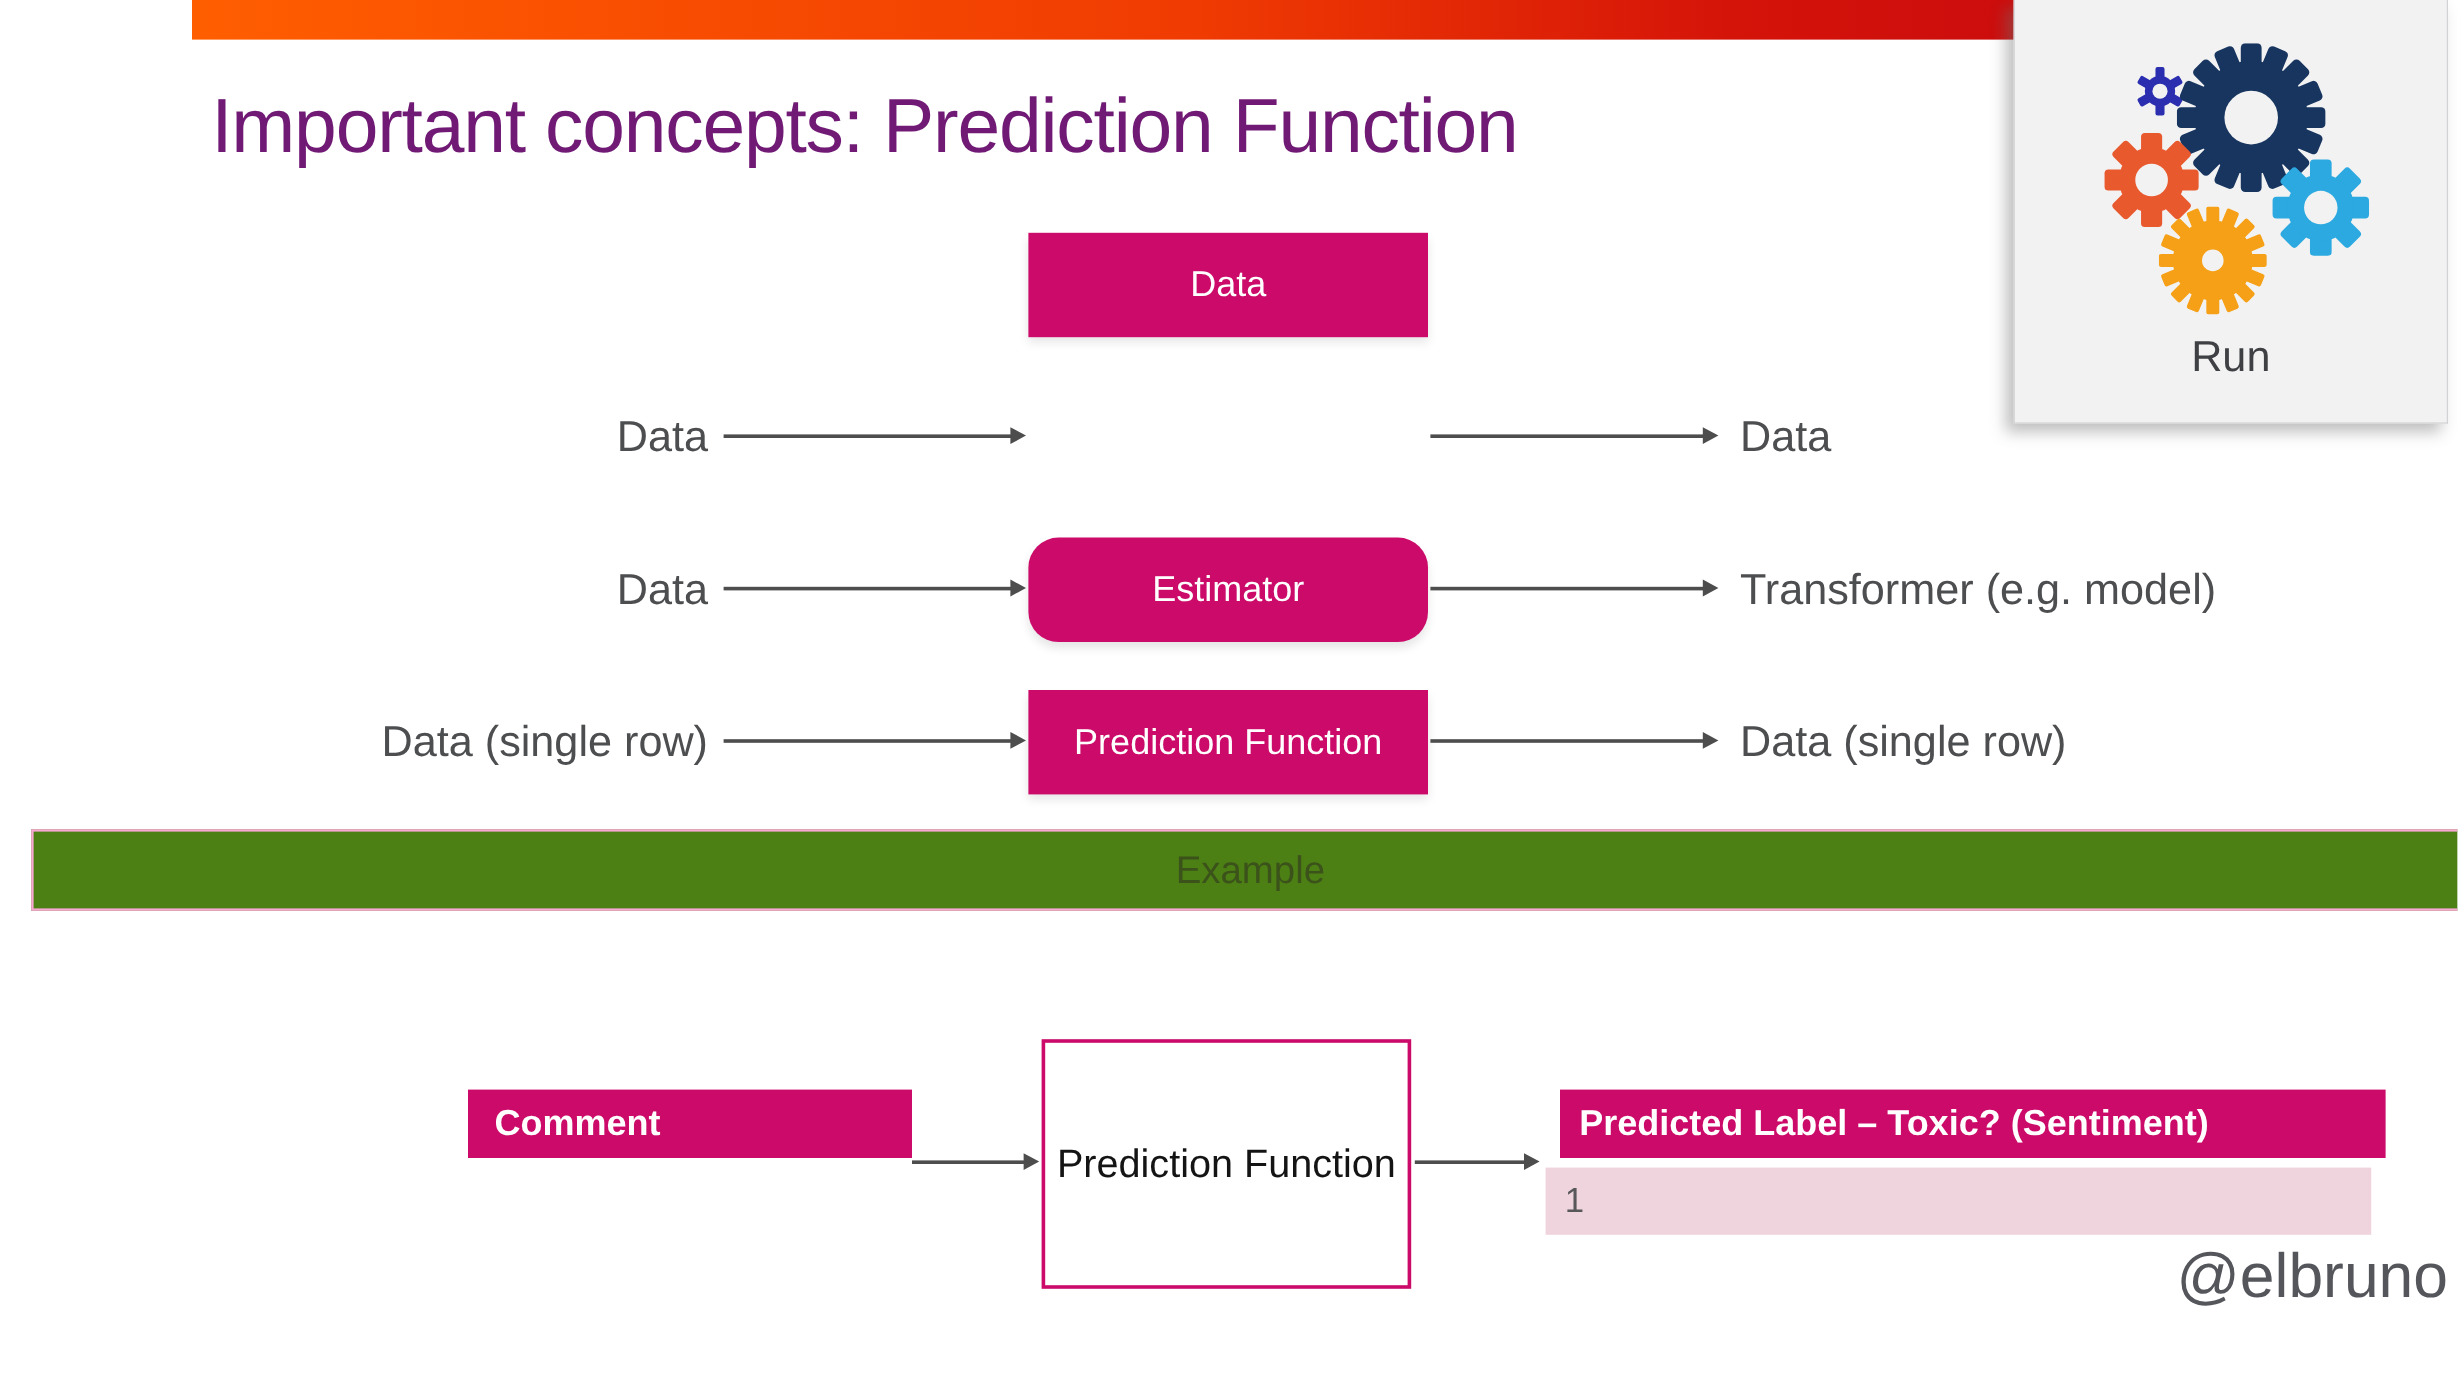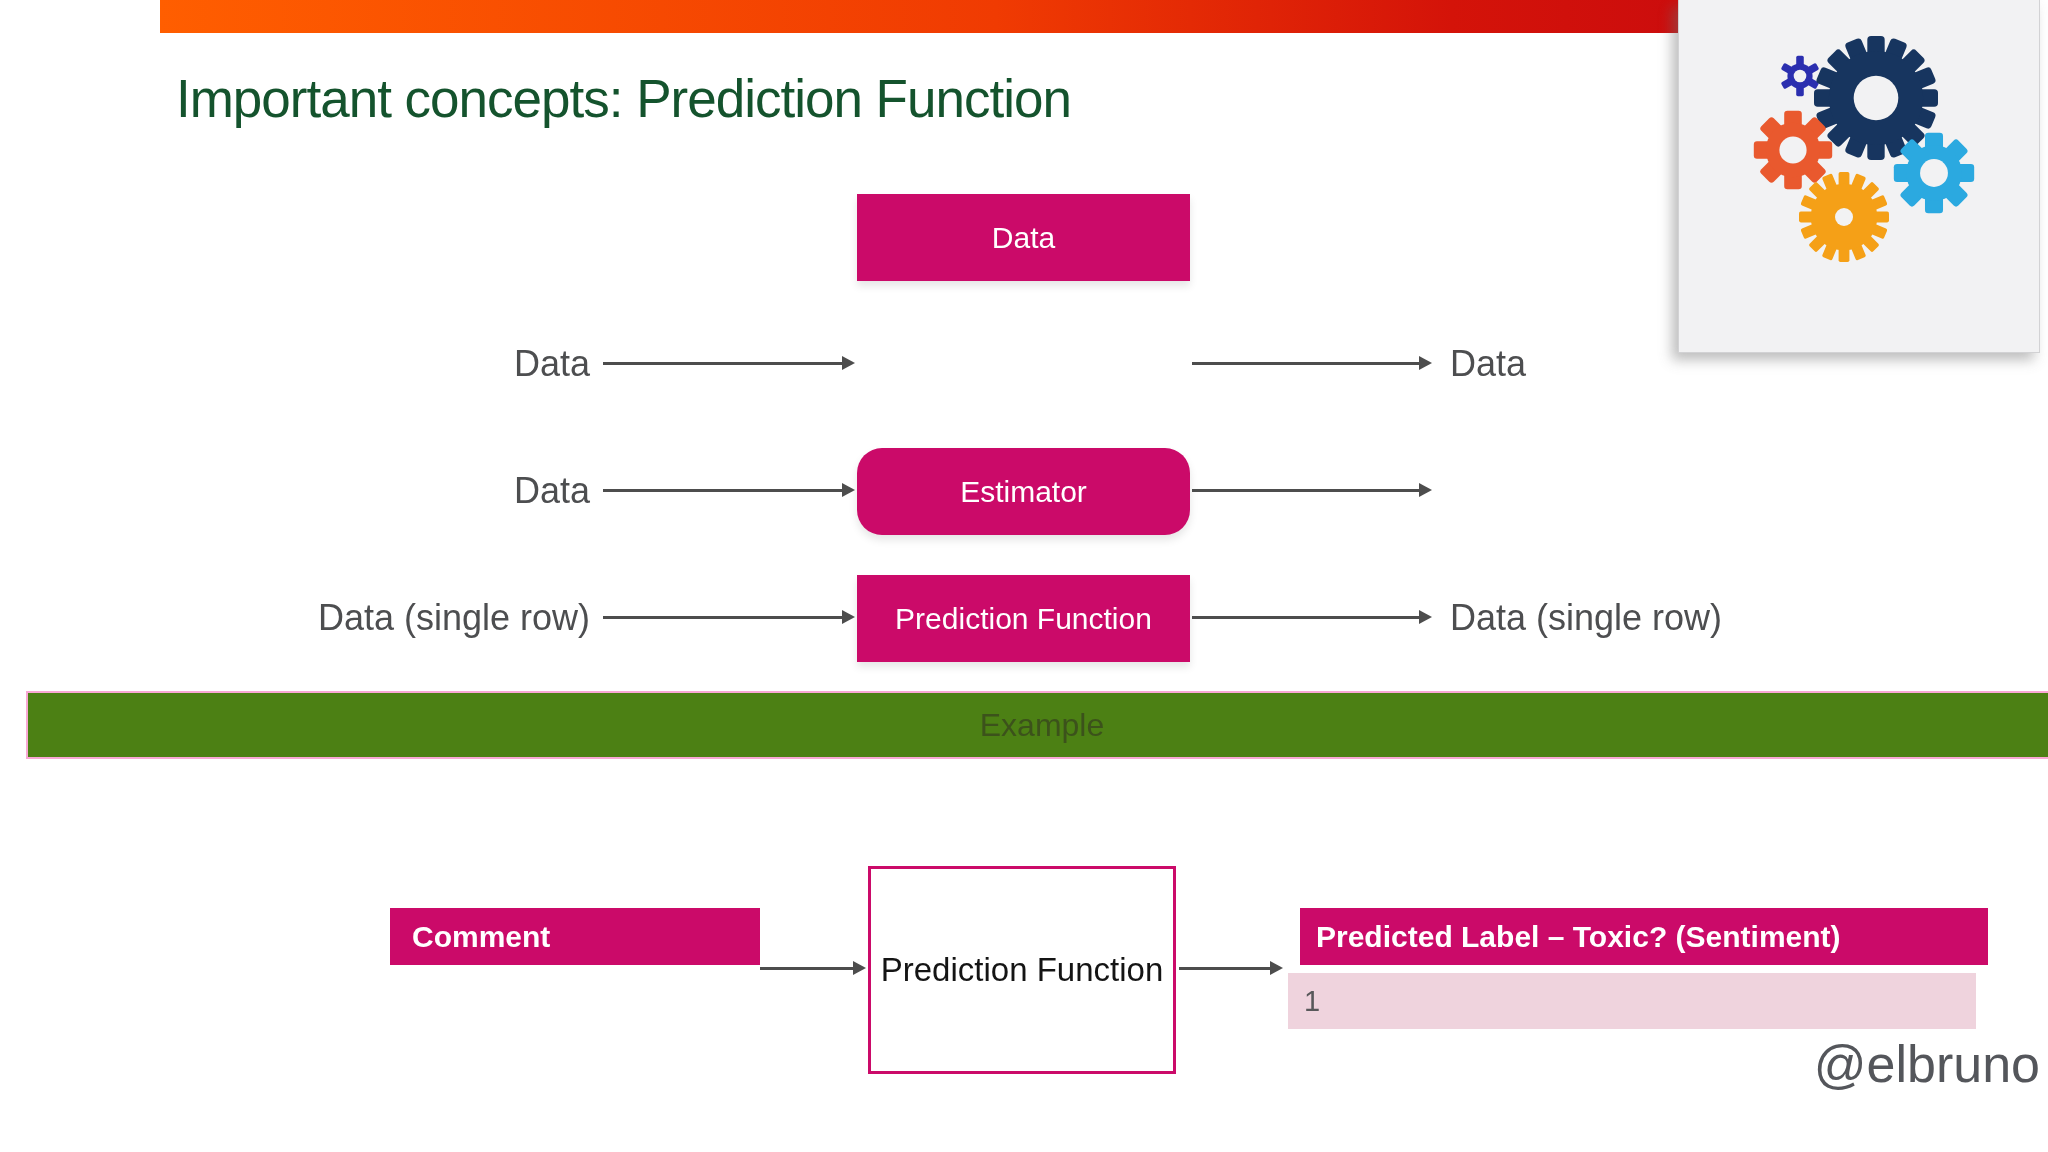--- a/index.html
+++ b/index.html
@@ -4,22 +4,22 @@
 <style>
   html,body{margin:0;padding:0;background:#ffffff;}
   .slide{
     position:relative;width:2048px;height:1152px;overflow:hidden;background:#ffffff;
     font-family:"Liberation Sans","DejaVu Sans",sans-serif;
   }
   
   .top-bar{position:absolute;left:160px;top:0;width:1520px;height:33px;
     background:linear-gradient(to right,#FF5E00 0%,#F03B02 55%,#D41309 85%,#CC0D0D 100%);}
   
-  .title{position:absolute;left:176px;top:68px;margin:0;font-size:53px;font-weight:300;
-    color:#14532d;letter-spacing:-1px;white-space:nowrap;}
+  .title{position:absolute;left:176px;top:68px;margin:0;font-size:64px;font-weight:300;
+    color:#701a75;letter-spacing:-1px;white-space:nowrap;}
   
   .run-card{position:absolute;left:1678px;top:0;width:360px;height:352px;background:#F2F2F3;
     border:1px solid #D2D2D4;border-top:none;box-shadow:-6px 7px 12px rgba(110,110,110,.45);}
   .gears{position:absolute;left:0;top:0;width:360px;height:300px;}
   .c-navy{color:#17355F}.c-blue{color:#2B2FAF}.c-orangered{color:#E9592E}.c-cyan{color:#2BA9E0}.c-amber{color:#F5A017}
   .run-label{position:absolute;left:0;right:0;top:276px;text-align:center;font-size:36px;color:#3F4043;}
   
   .cbox{position:absolute;left:857px;width:333px;height:87px;background:#CB0A69;
     color:#ffffff;font-size:30px;display:flex;align-items:center;justify-content:center;
     box-shadow:0 5px 8px rgba(0,0,0,.10);white-space:nowrap;}
@@ -130,33 +130,35 @@
           </g>
           <circle r="10" fill="#F2F2F3"></circle>
         </symbol>
       </defs>
       <use href="#g6" x="100" y="55" width="42" height="42" class="c-blue"></use>
       <use href="#g16" x="135" y="36" width="124" height="124" class="c-navy"></use>
       <use href="#g8" x="74" y="110" width="80" height="80" class="c-orangered"></use>
       <use href="#g8" x="214" y="132" width="82" height="82" class="c-cyan"></use>
       <use href="#gspiky" x="120" y="172" width="90" height="90" class="c-amber"></use>
     </svg>
+    <div class="run-label">Run</div>
   </div>
 
   <div class="cbox" style="top:194px;">Data</div>
 
   <div class="side-label left" style="top:338px;">Data</div>
   <div class="arrow" style="left:603px;top:362px;width:240px;"></div>
   <div class="arrow" style="left:1192px;top:362px;width:228px;"></div>
   <div class="side-label right" style="top:338px;">Data</div>
 
   <div class="side-label left" style="top:465px;">Data</div>
   <div class="arrow" style="left:603px;top:489px;width:240px;"></div>
   <div class="cbox" style="top:448px;border-radius:25px;">Estimator</div>
   <div class="arrow" style="left:1192px;top:489px;width:228px;"></div>
+  <div class="side-label right" style="top:465px;">Transformer (e.g. model)</div>
 
   <div class="side-label left" style="top:592px;">Data (single row)</div>
   <div class="arrow" style="left:603px;top:616px;width:240px;"></div>
   <div class="cbox" style="top:575px;">Prediction Function</div>
   <div class="arrow" style="left:1192px;top:616px;width:228px;"></div>
   <div class="side-label right" style="top:592px;">Data (single row)</div>
 
   <div class="section-bar">
     <div class="lbl">Example</div>
   </div>

